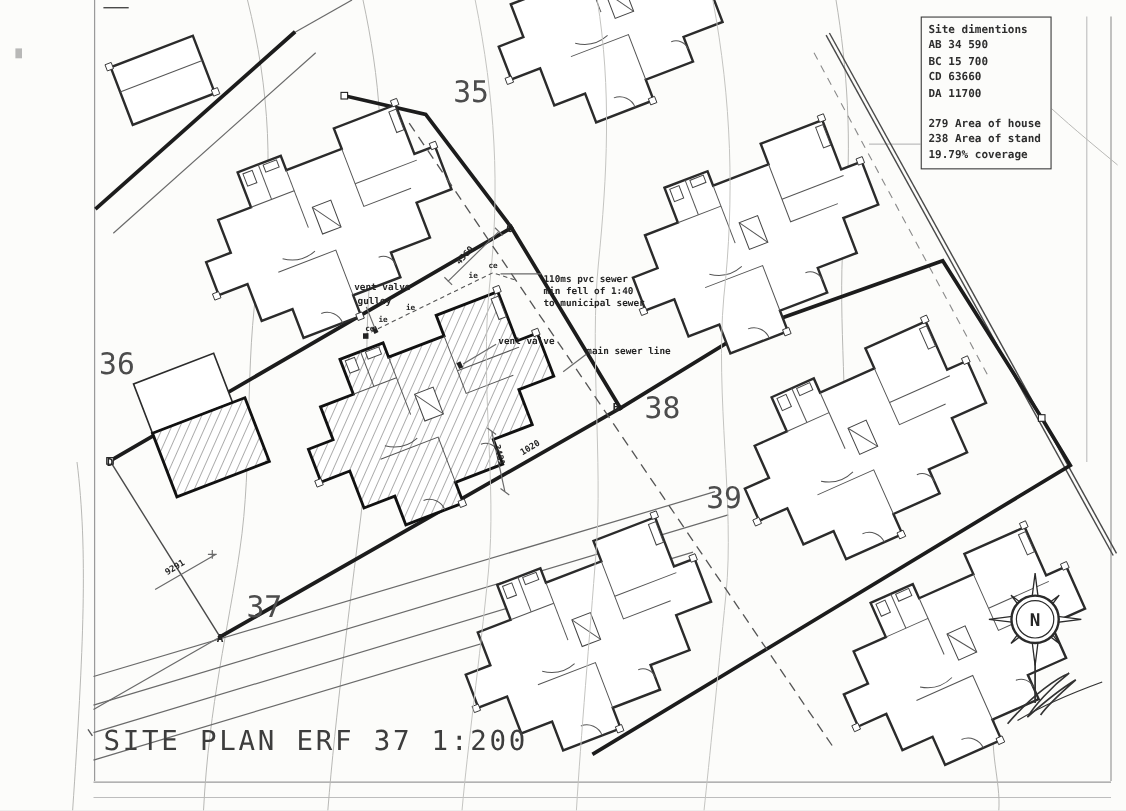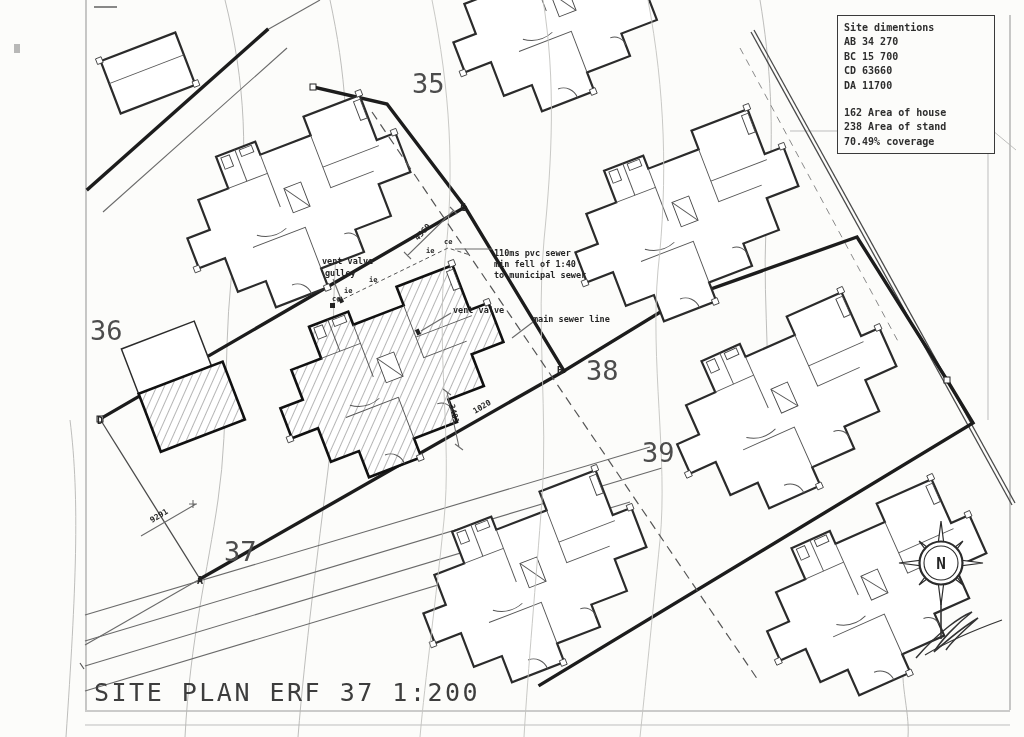--- a/index.html
+++ b/index.html
@@ -3,30 +3,30 @@
 <meta charset="utf-8">
 <style>
   html,body{margin:0;padding:0;background:#ddd;}
   .sheet{
     position:relative;width:1024px;height:737px;background:#fcfcfa;
     overflow:hidden;font-family:"DejaVu Sans Mono",monospace;
   }
   .sheet svg{position:absolute;left:0;top:0;}
   
   .tblock{
-    position:absolute;left:837px;top:15px;width:158px;height:139px;
+    position:absolute;left:837px;top:15px;width:119px;height:139px;
     border:1.3px solid #3a3a3a;background:#fcfcfa;box-sizing:border-box;
     padding:5px 0 0 6px;font-size:10px;font-weight:700;line-height:14.4px;
     color:#2e2e2e;letter-spacing:0px;white-space:nowrap;
   }
   .tblock .gap{height:13px;}
   
   .main-title{
     position:absolute;left:94px;top:659px;font-size:25px;letter-spacing:2.5px;
-    color:#3d3d3d;font-weight:400;white-space:nowrap;margin-top:19px;
+    color:#3d3d3d;font-weight:400;white-space:nowrap;
   }
   
   .ctr{stroke:#b7b7b4;stroke-width:.9;fill:none;}
   .ctrf{stroke:#c3c3c0;stroke-width:.9;fill:none;}
   .thin{stroke:#6a6a6a;stroke-width:1.1;fill:none;}
   .med{stroke:#4a4a4a;stroke-width:1.3;fill:none;}
   .thick{stroke:#1c1c1c;stroke-width:3.4;fill:none;stroke-linecap:square;}
   .dash{stroke:#555;stroke-width:1.2;fill:none;stroke-dasharray:9 6;}
   .dash2{stroke:#555;stroke-width:1;fill:none;stroke-dasharray:4 3;}
   .dashc{stroke:#8a8a8a;stroke-width:1;fill:none;stroke-dasharray:7 6;}
@@ -245,25 +245,25 @@
     <text class="dim" transform="translate(475,414) rotate(-31)">1020</text>
     <text class="dim" transform="translate(449,405) rotate(75)">3481</text>
     <text class="dim" transform="translate(152,523) rotate(-31)">9291</text>
   </g>
 
   <line x1="80" y1="663" x2="84" y2="669" stroke="#555" stroke-width="1.2"></line>
 </svg>
 
 <div class="tblock">
   <div>Site dimentions</div>
-  <div>AB 34 270</div>
+  <div>AB 34 590</div>
   <div>BC 15 700</div>
   <div>CD 63660</div>
   <div>DA 11700</div>
   <div class="gap"></div>
-  <div>162 Area of house</div>
+  <div>279 Area of house</div>
   <div>238 Area of stand</div>
-  <div>70.49% coverage</div>
+  <div>19.79% coverage</div>
 </div>
 
 <div class="main-title">SITE PLAN ERF 37 1:200</div>
 
 </div>
 
 </body></html>

